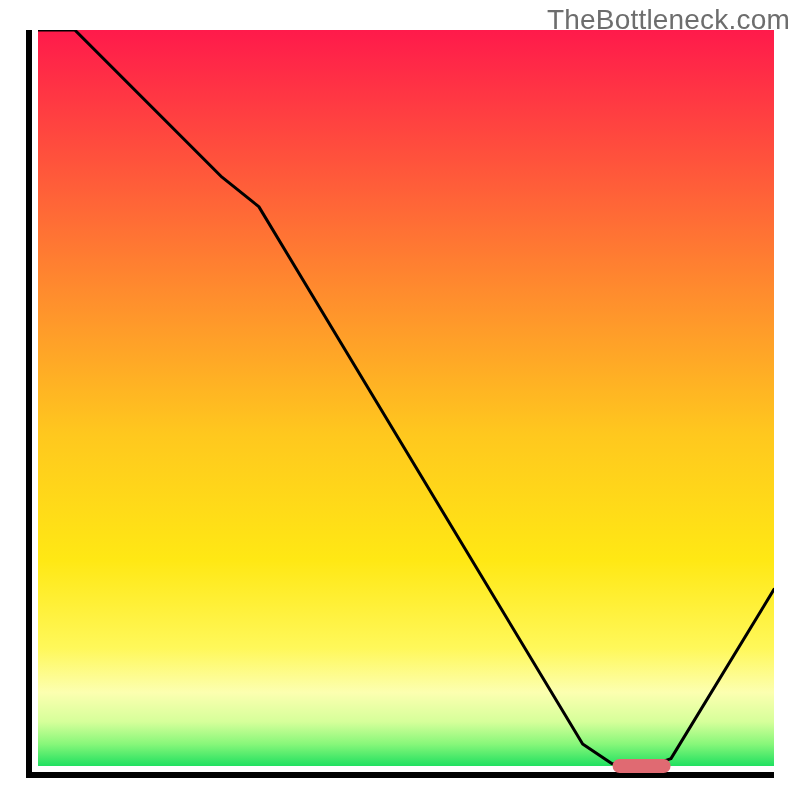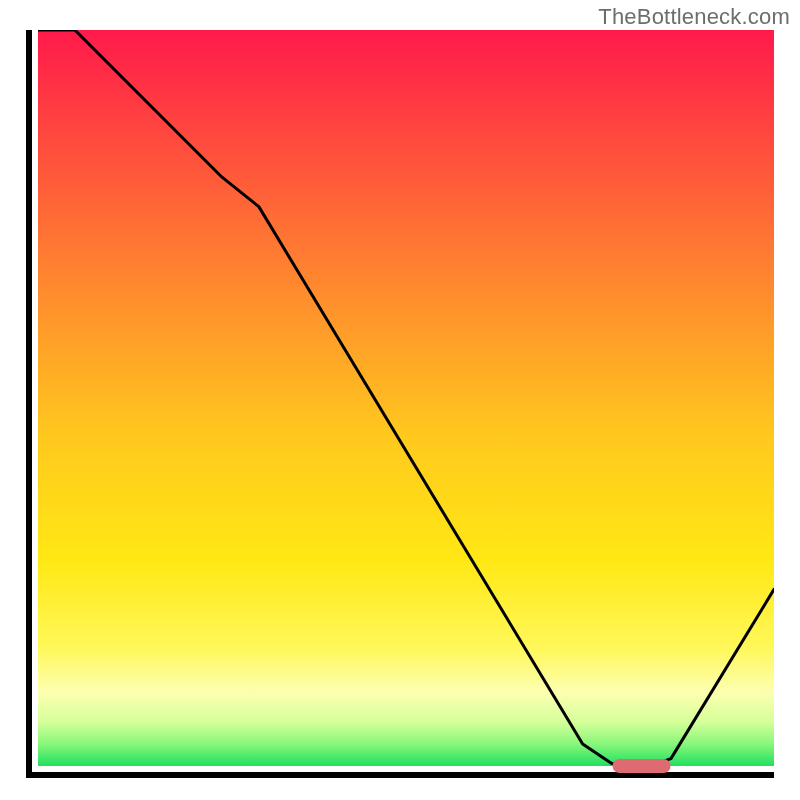--- a/index.html
+++ b/index.html
@@ -13,21 +13,21 @@
   }
   .root {
     position: relative;
     width: 800px;
     height: 800px;
   }
   .attribution {
     position: absolute;
     top: 4px;
     right: 10px;
-    font-size: 22px;
+    font-size: 28px;
     color: #6d6d6d;
     font-weight: 500;
     letter-spacing: 0.2px;
     z-index: 5;
   }
   .plot-frame {
     position: absolute;
     left: 26px;
     top: 30px;
     width: 748px;

